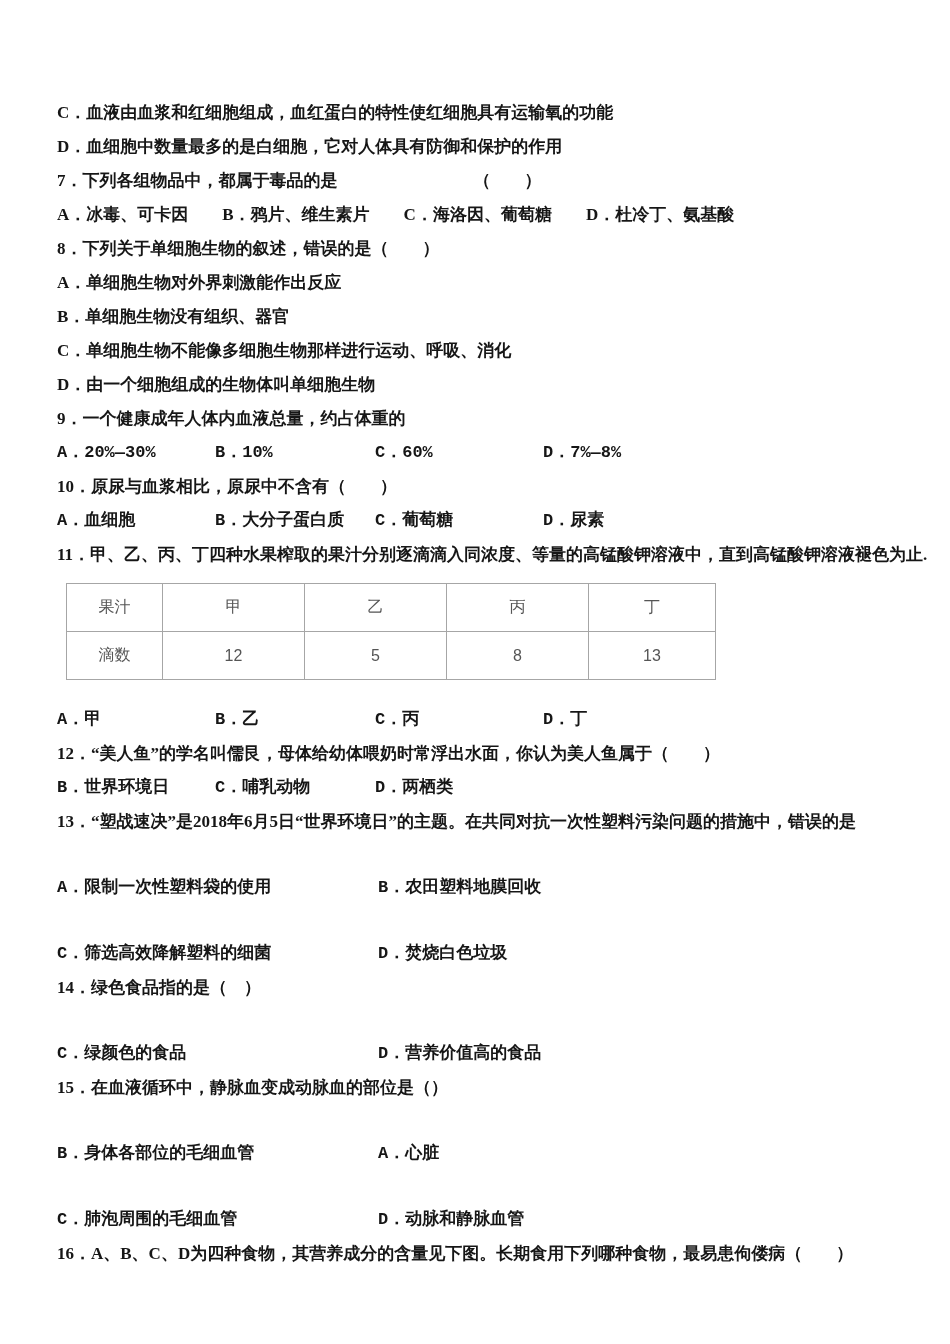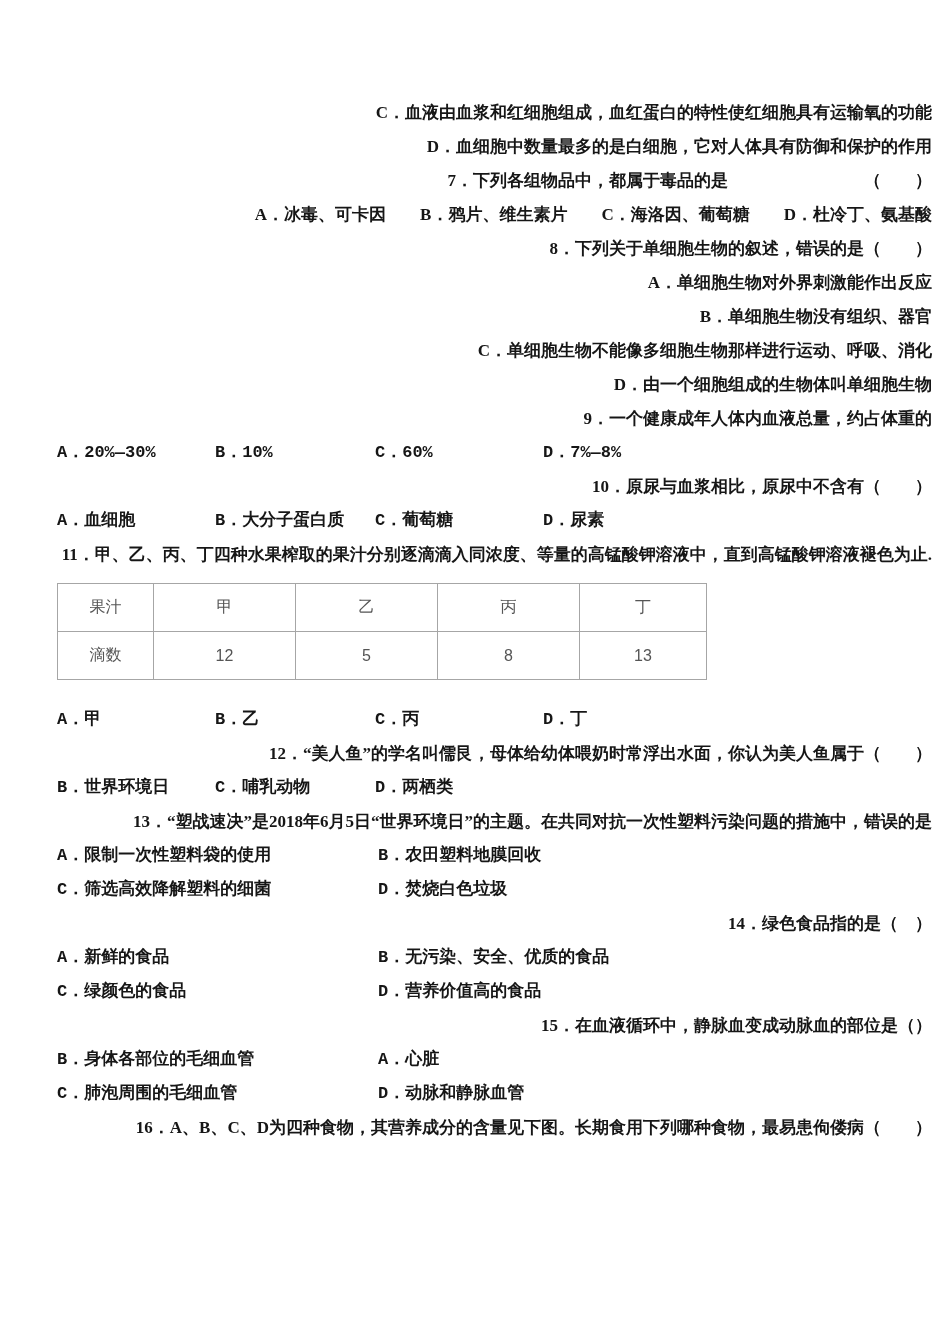--- a/index.html
+++ b/index.html
@@ -12,36 +12,36 @@
     font-size: 17px;
     font-weight: 600;
     color: #161616;
     overflow: hidden;
     background: #ffffff;
   }
   .line {
     min-height: 34px;
     line-height: 34px;
     white-space: pre-wrap;
-    text-align: right;
   }
   .opts4 {
     display: grid;
     grid-template-columns: 158px 160px 168px 1fr;
     line-height: 34px;
   }
   .opts2 {
     display: grid;
     grid-template-columns: 321px 1fr;
     line-height: 34px;
+    margin-top: 32px;
   }
   .opts4 span, .opts2 span { white-space: pre; font-family: Liberation Mono, monospace; }
   table.juice {
     border-collapse: collapse;
-    margin: 11px 0 23px 0;
+    margin: 11px 0 23px 9px;
     color: #555555;
     font-weight: 400;
     font-size: 16px;
     font-family: "Liberation Sans", "DejaVu Sans", sans-serif;
     table-layout: fixed;
   }
   table.juice td {
     border: 1px solid #a6a6a6;
     height: 48px;
     text-align: center;
@@ -125,24 +125,20 @@
     <span>A．限制一次性塑料袋的使用</span>
     <span>B．农田塑料地膜回收</span>
   </div>
   <div class="opts2">
     <span>C．筛选高效降解塑料的细菌</span>
     <span>D．焚烧白色垃圾</span>
   </div>
 
   <div class="line">14．绿色食品指的是（　）</div>
   <div class="opts2">
-    <span>A．新鲜的食品</span>
-    <span>B．无污染、安全、优质的食品</span>
-  </div>
-  <div class="opts2">
     <span>C．绿颜色的食品</span>
     <span>D．营养价值高的食品</span>
   </div>
 
   <div class="line">15．在血液循环中，静脉血变成动脉血的部位是（）</div>
   <div class="opts2">
     <span>B．身体各部位的毛细血管</span>
     <span>A．心脏</span>
   </div>
   <div class="opts2">

